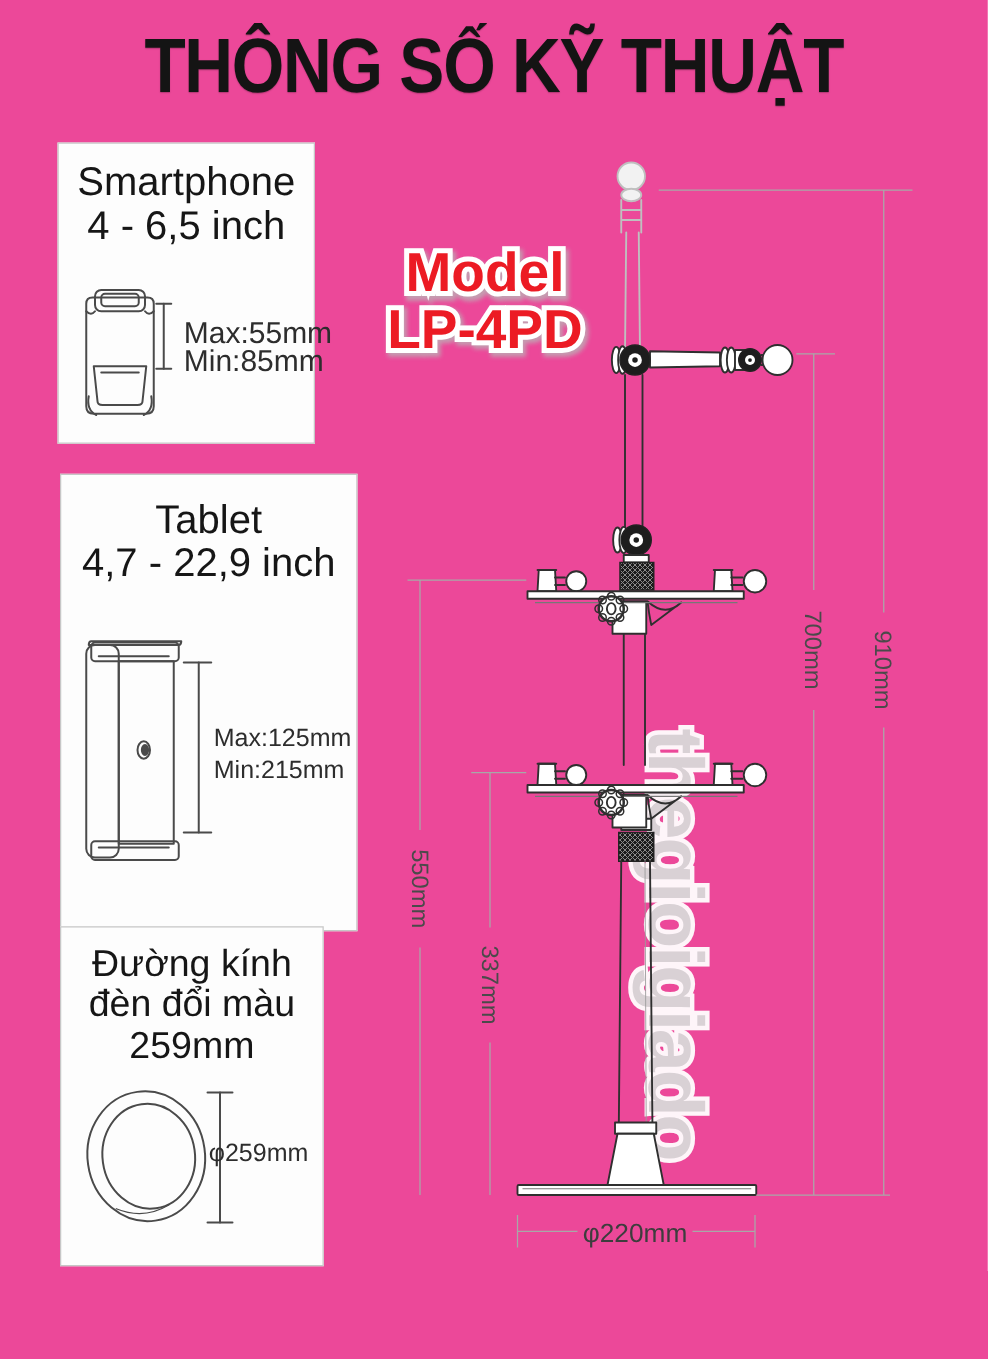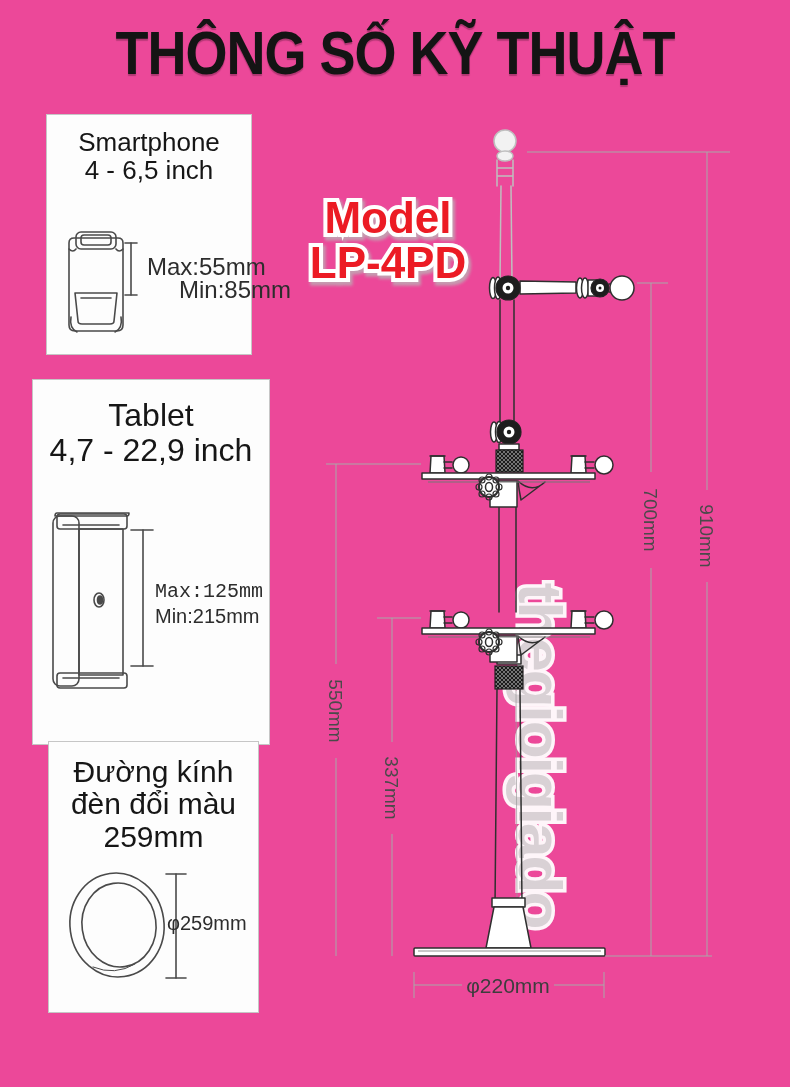--- a/index.html
+++ b/index.html
@@ -12,25 +12,25 @@
     letter-spacing:-1px;transform:scaleY(1.14);transform-origin:50% 30%;
     text-shadow:0 1px 1px rgba(0,0,0,.25);
     white-space:nowrap;
   }
 
   .spec-box{
     position:absolute;background:#fdfdfd;border:1px solid #c6c6c6;
     box-sizing:border-box;
   }
   .box-smartphone{left:46px;top:114px;width:206px;height:241px;}
-  .box-tablet{left:32px;top:379px;width:238px;height:366px;}
+  .box-tablet{left:48px;top:379px;width:238px;height:366px;}
   .box-ring{left:48px;top:741px;width:211px;height:272px;}
 
   .box-title{width:100%;text-align:center;color:#161616;line-height:1.08;}
-  .box-smartphone .box-title{margin-top:13px;font-size:26px;}
+  .box-smartphone .box-title{margin-top:13px;font-size:32px;}
   .box-tablet .box-title{margin-top:18px;font-size:32px;}
   .box-ring .box-title{margin-top:14px;font-size:30px;}
 
   .illus{position:absolute;}
   .illus path,.illus rect,.illus line,.illus circle,.illus ellipse{
     fill:none;stroke:#4a4a4a;stroke-width:1.6;stroke-linejoin:round;stroke-linecap:round;
   }
   .mmlabel{position:absolute;font-size:24px;color:#2d2d2d;white-space:nowrap;}
   .box-tablet .mmlabel{font-size:20px;}
   .box-ring .mmlabel{font-size:20px;}
@@ -76,21 +76,21 @@
       <path d="M10,14 Q10,9 15,9 L59,9 Q64,9 64,14 L64,96 Q64,102 58,102 L16,102 Q10,102 10,96 Z"></path>
       <path d="M10,20 Q14,24 17,20 M64,20 Q60,24 57,20"></path>
       <path d="M16,64 L58,64 L55,92 Q55,95 51,95 L23,95 Q19,95 19,92 Z"></path>
       <path d="M22,69 L52,69"></path>
       <path d="M12,88 Q10,99 18,103 M62,88 Q64,99 56,103"></path>
       <line x1="66" y1="14" x2="78" y2="14" class="dim"></line>
       <line x1="72" y1="14" x2="72" y2="66" class="dim"></line>
       <line x1="66" y1="66" x2="78" y2="66" class="dim"></line>
     </svg>
     <div class="mmlabel" style="left:100px;top:138px;">Max:55mm</div>
-    <div class="mmlabel" style="left:100px;top:161px;margin-left:32px;">Min:85mm</div>
+    <div class="mmlabel" style="left:100px;top:161px;">Min:85mm</div>
   </section>
 
   <section class="spec-box box-tablet">
     <div class="box-title">
       <div>Tablet</div>
       <div>4,7 - 22,9 inch</div>
     </div>
     <svg class="illus" style="left:10px;top:128px;" width="125" height="195" viewBox="0 0 125 195">
       <rect x="10" y="8" width="26" height="170" rx="7"></rect>
       <path d="M14,5 Q12,5 12,8 L84,8 Q86,8 86,5 Z"></path>
@@ -98,21 +98,21 @@
       <path d="M20,17 L76,17"></path>
       <rect x="36" y="21" width="44" height="146"></rect>
       <rect x="14" y="165" width="70" height="15" rx="3"></rect>
       <path d="M20,170 L76,170"></path>
       <ellipse cx="56" cy="92" rx="5" ry="7"></ellipse>
       <ellipse cx="57" cy="92" rx="2.5" ry="4" style="fill:#4a4a4a"></ellipse>
       <line x1="88" y1="22" x2="110" y2="22" class="dim"></line>
       <line x1="100" y1="22" x2="100" y2="158" class="dim"></line>
       <line x1="88" y1="158" x2="110" y2="158" class="dim"></line>
     </svg>
-    <div class="mmlabel" style="left:122px;top:200px;font-family:Liberation Mono, monospace;">Max:125mm</div>
+    <div class="mmlabel" style="left:122px;top:200px;">Max:125mm</div>
     <div class="mmlabel" style="left:122px;top:225px;">Min:215mm</div>
   </section>
 
   <section class="spec-box box-ring">
     <div class="box-title">
       <div>Đường kính</div>
       <div>đèn đổi màu</div>
       <div>259mm</div>
     </div>
     <svg class="illus" style="left:14px;top:122px;" width="145" height="125" viewBox="0 0 145 125">

